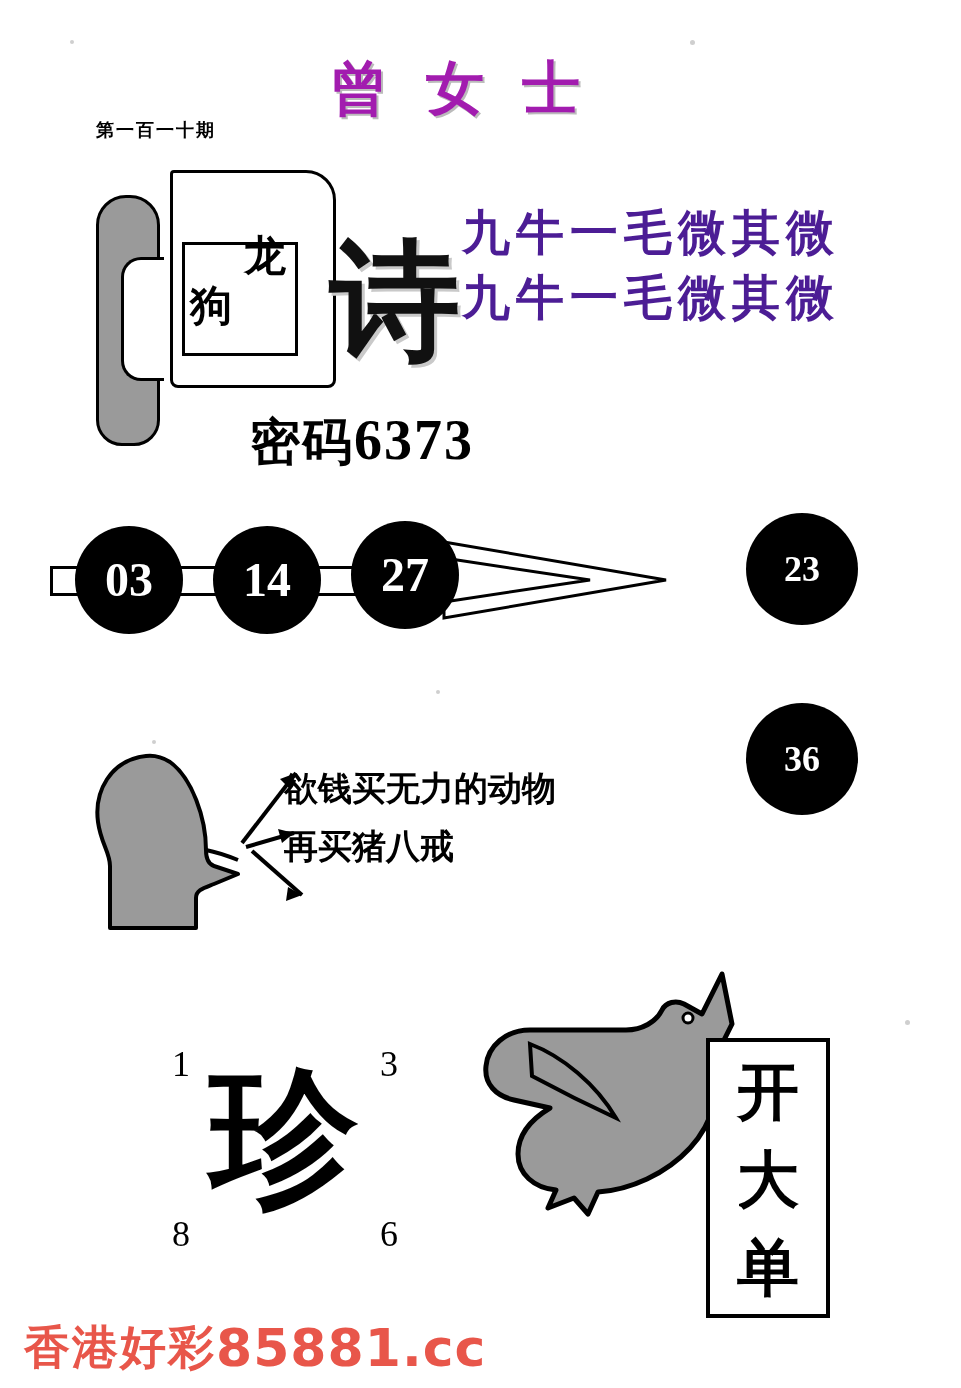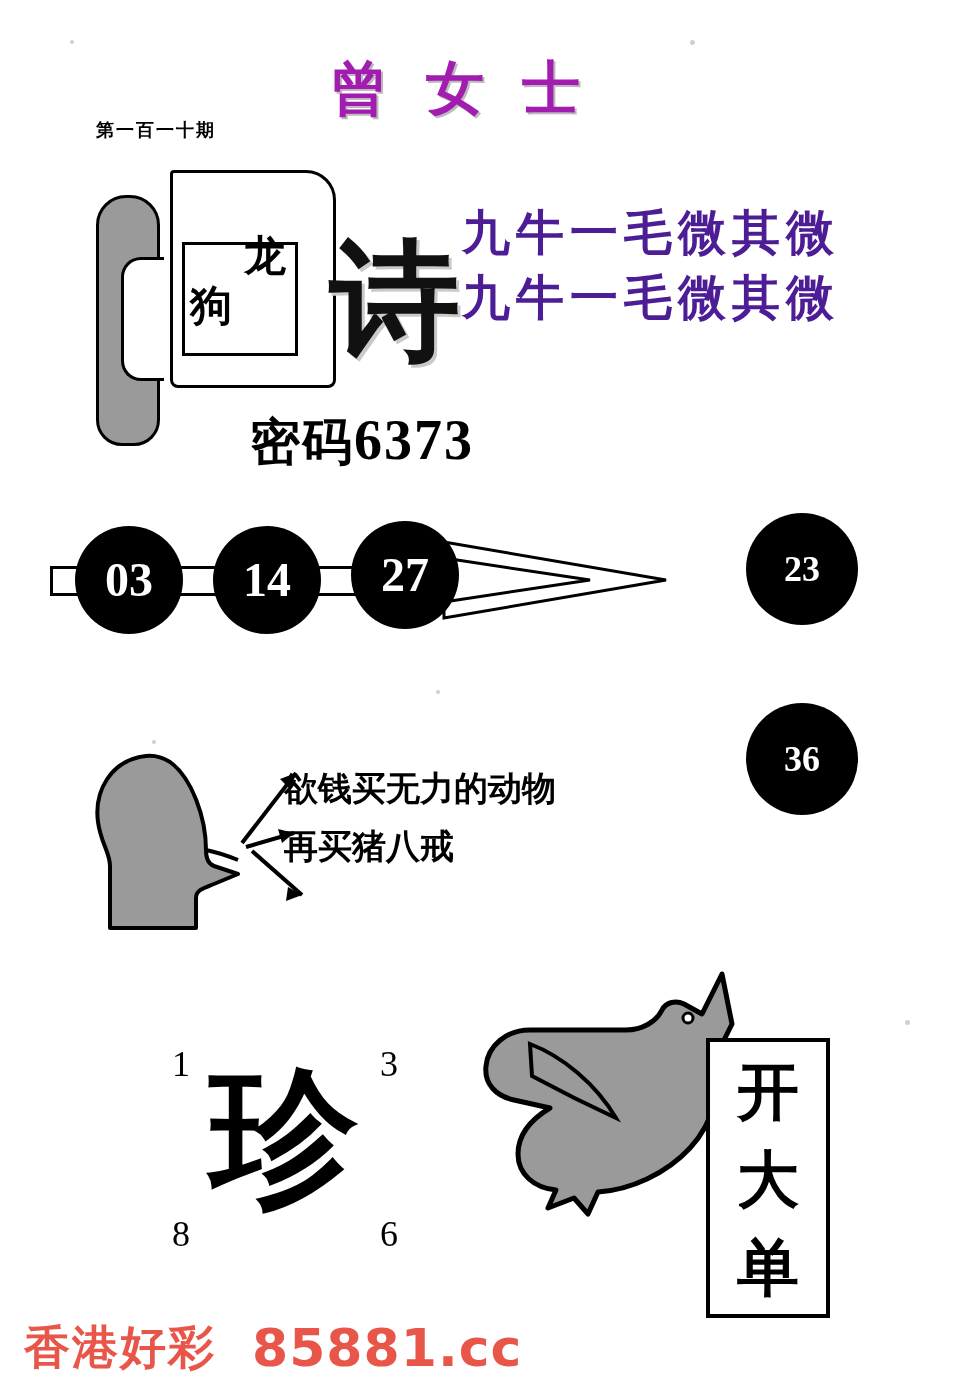--- a/index.html
+++ b/index.html
@@ -294,21 +294,20 @@
     align-items: center;
   }
   .footer .cn {
     font-size: 46px;
     font-weight: bold;
     color: #e8564a;
     font-family: "DejaVu Sans", sans-serif;
     letter-spacing: 2px;
   }
   .footer .url {
-    margin-left: 36px;
     font-size: 52px;
     font-weight: bold;
     color: #e8564a;
     font-family: "DejaVu Sans", sans-serif;
     letter-spacing: 1px;
   }
 
   .speck {
     position: absolute;
     background: #cfcfcf;

